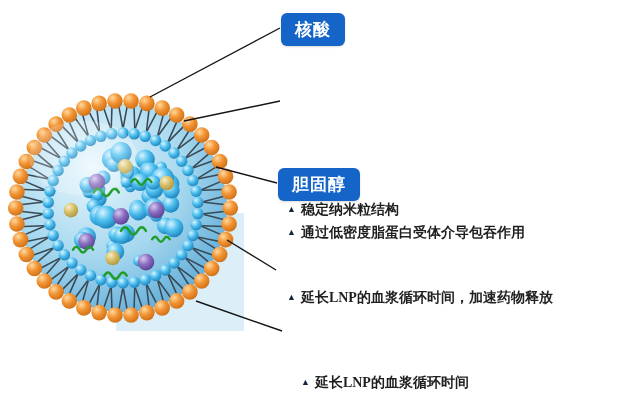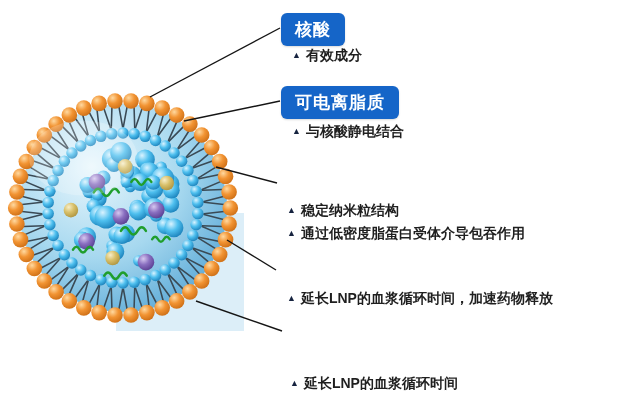--- a/index.html
+++ b/index.html
@@ -1,19 +1,19 @@
 <!DOCTYPE html>
 <html style="--badge-blue: #1565c8; --text-color: #1f1f1f; --line-color: #151515;"><head>
 <meta charset="utf-8">
 <title>diagram</title>
 <style>
   html,body{margin:0;padding:0;background:#ffffff;}
   .canvas{
     position:relative;width:620px;height:412px;overflow:hidden;background:#ffffff;
-    font-family:Liberation Sans, sans-serif;
+    font-family:Liberation Serif, serif;
   }
   .pale-square{
     position:absolute;left:116px;top:213px;width:128px;height:118px;
     background:#dceef8;z-index:0;
   }
   .particle{
     position:absolute;left:-2px;top:83px;width:250px;height:250px;z-index:1;
   }
   .connectors{
     position:absolute;left:0;top:0;width:620px;height:412px;z-index:2;pointer-events:none;
@@ -302,37 +302,31 @@
 
   <svg class="connectors" viewBox="0 0 620 412">
     <line x1="150" y1="97" x2="280" y2="28"></line>
     <line x1="184" y1="121" x2="280" y2="101"></line>
     <line x1="216" y1="167" x2="277" y2="183"></line>
     <line x1="227" y1="240" x2="276" y2="270"></line>
     <line x1="196" y1="301" x2="282" y2="331"></line>
   </svg>
 
   <div class="badge" style="left:281px;top:13px">核酸</div>
-  <div class="point" style="left:292px;top:45px">
-    <span class="bullet">▲</span><span>有效成分</span>
-  </div>
-
-  <div class="badge" style="left:281px;top:86px">可电离脂质</div>
-  <div class="point" style="left:292px;top:121px">
-    <span class="bullet">▲</span><span>与核酸静电结合</span>
-  </div>
-
+
+
+  <div class="badge" style="left:278px;top:168px">胆固醇</div>
   <div class="point" style="left:287px;top:223px">
     <span class="bullet">▲</span><span>通过低密度脂蛋白受体介导包吞作用</span>
   </div>
   <div class="point" style="left:287px;top:200px">
     <span class="bullet">▲</span><span>稳定纳米粒结构</span>
   </div>
 
   <div class="point" style="left:287px;top:288px">
     <span class="bullet">▲</span><span>延长LNP的血浆循环时间，加速药物释放</span>
   </div>
 
-  <div class="point" style="left:290px;top:373px">
+  <div class="point" style="left:301px;top:373px">
     <span class="bullet">▲</span><span>延长LNP的血浆循环时间</span>
   </div>
 
 </div>
 
 </body></html>

